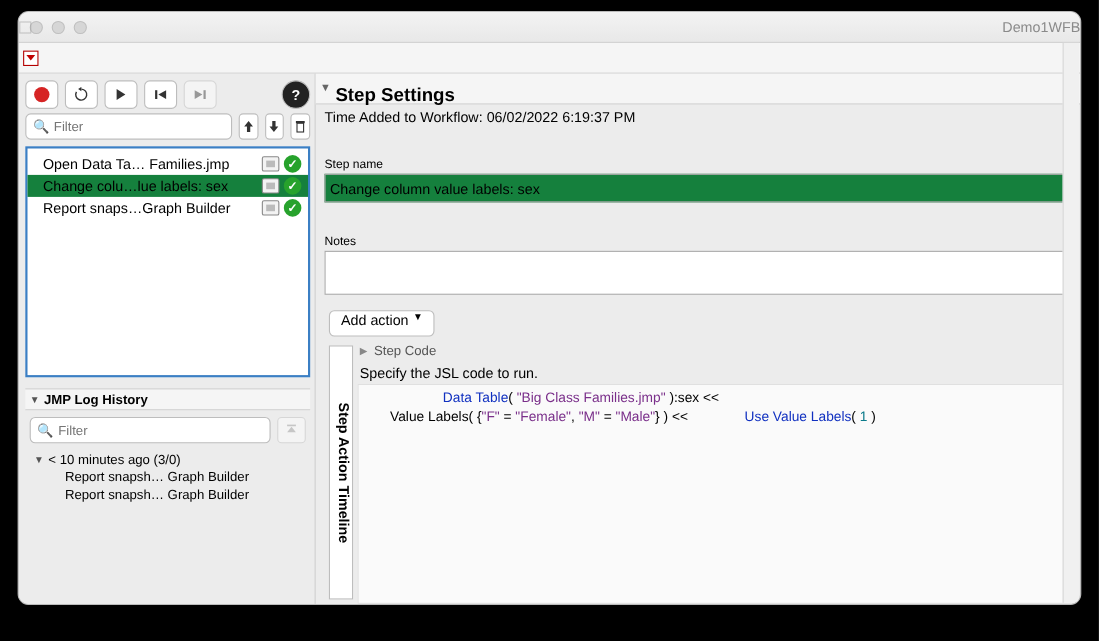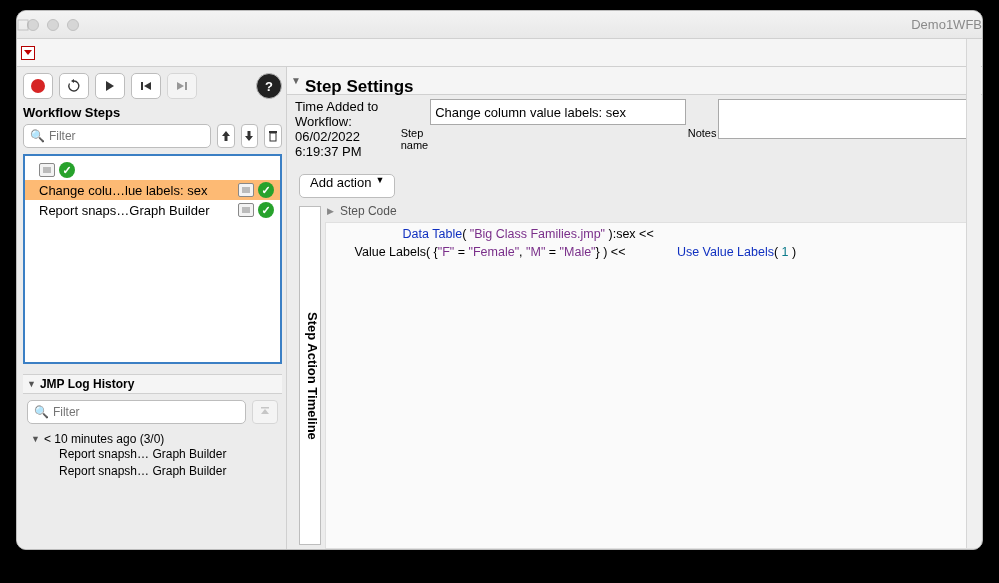--- a/index.html
+++ b/index.html
@@ -45,43 +45,43 @@
     display: flex; align-items: center; padding: 0 6px; gap: 4px;
   }
   .search input { border: none; outline: none; flex: 1; font-size: 12px; background: transparent; }
   .search .mag { color: #888; font-size: 12px; }
   .sq { width: 26px; height: 24px; border: 1px solid #bdbdbd; background: #fff; border-radius: 4px; display: inline-flex; align-items: center; justify-content: center; cursor: pointer; }
   .steps-list {
     border: 2px solid #3b7fc4; background: #fff; flex: 0 0 210px; margin-top: 2px;
     padding: 4px 0; font-size: 13px;
   }
   .step-row { display: flex; align-items: center; height: 20px; padding: 0 6px 0 14px; gap: 4px; }
-  .step-row.selected { background: #fdba74; }
+  .step-row.selected { background: #15803d; }
   .step-row .txt { flex: 1; white-space: nowrap; overflow: hidden; text-overflow: ellipsis; }
   .step-row .chip { width: 16px; height: 14px; border: 1px solid #888; border-radius: 2px; background: #f3f3f3; display: inline-flex; align-items: center; justify-content: center; }
   .step-row .chip::before { content: ""; width: 8px; height: 6px; background: #bbb; }
   .check { width: 16px; height: 16px; border-radius: 50%; background: #27a22c; color: #fff; display: inline-flex; align-items: center; justify-content: center; font-size: 11px; font-weight: bold; }
   .log-section { margin-top: 6px; }
   .log-header { display: flex; align-items: center; gap: 4px; height: 20px; border-top: 1px solid #d0d0d0; border-bottom: 1px solid #d0d0d0; background: #f5f5f5; padding: 0 4px; font-size: 12px; font-weight: bold; }
   .log-tri { font-size: 9px; color: #555; }
   .log-filter { display: flex; gap: 6px; padding: 6px 4px; align-items: center; }
   .log-body { padding: 2px 4px 4px 8px; font-size: 12px; }
   .log-group { display: flex; align-items: center; gap: 4px; }
   .log-items { padding-left: 28px; }
   .log-items div { white-space: nowrap; overflow: hidden; text-overflow: ellipsis; line-height: 17px; }
 
   .right-pane { flex: 1; display: flex; flex-direction: column; min-width: 0; }
   .settings-header { display: flex; align-items: center; height: 28px; background: #f5f5f5; border-bottom: 1px solid #d0d0d0; padding: 0 4px; gap: 4px; }
   .tri-gray { font-size: 10px; color: #666; }
   .settings-title { font-weight: bold; font-size: 17px; margin-top: 13px; }
-  .settings-body { padding: 4px 8px 6px 8px; display: flex; gap: 2px; font-size: 13px; }
+  .settings-body { padding: 4px 8px 6px 8px; display: flex; flex-direction: column; gap: 2px; font-size: 13px; }
   .time-row { color: #000; font-size: 13px; }
   .lbl { font-size: 11px; margin-top: 28px; }
   .text-input {
-    width: 100%; height: 20px; border: 1px solid #a9a9a9; background: #ffffff;
+    width: 100%; height: 20px; border: 1px solid #a9a9a9; background: #15803d;
     padding: 12px 4px; font-size: 13px;
   }
   .textarea { width: 100%; height: 40px; border: 1px solid #a9a9a9; background: #fff; resize: none; padding: 2px 4px; font-size: 13px; }
   .add-action-row { padding: 8px 8px 4px 12px; }
   .add-action-btn { height: 24px; border: 1px solid #bdbdbd; border-radius: 5px; background: #fff; padding: 0 10px; font-size: 13px; display: inline-flex; gap: 4px; cursor: pointer; }
   .code-zone { display: flex; flex: 1; min-height: 0; }
   .vert-label { width: 22px; border: 1px solid #bdbdbd; background: #fff; margin: 4px 4px 4px 12px; writing-mode: vertical-rl; text-orientation: mixed; font-weight: bold; font-size: 13px; text-align: center; padding: 6px 0; }
   .code-col { flex: 1; display: flex; flex-direction: column; min-width: 0; padding-right: 8px; }
   .step-code-hdr { display: flex; align-items: center; gap: 6px; font-size: 12px; color: #555; padding: 2px 0 4px 2px; }
   .code-desc { font-size: 13px; padding: 2px 0 2px 2px; }
@@ -141,21 +141,20 @@
           <button class="btn" style="opacity:.45">
             <svg width="12" height="12" viewBox="0 0 12 12">
                 <path d="M1 2 L8 6 L1 10 Z" fill="#333"></path>
                 <rect x="9" y="2" width="2" height="8" fill="#333"></rect>
               </svg>
           </button>
           <span style="flex:1"></span>
           <button class="btn help">?</button>
         </div>
 
-        <div class="steps-label">Workflow Steps</div>
 
         <div class="filter-row">
           <div class="search">
             <span class="mag">🔍</span>
             <input placeholder="Filter" style="">
           </div>
           <div class="sq">
               <svg width="10" height="12" viewBox="0 0 10 12">
                 <path d="M5 1 L9 6 L6.5 6 L6.5 11 L3.5 11 L3.5 6 L1 6 Z" fill="#333"></path>
               </svg>
@@ -168,20 +167,21 @@
           <div class="sq">
               <svg width="10" height="12" viewBox="0 0 10 12">
                 <rect x="2" y="3" width="6" height="8" fill="none" stroke="#333"></rect>
                 <rect x="1" y="1" width="8" height="2" fill="#333"></rect>
               </svg>
             </div>
         </div>
 
         <div class="steps-list">
           <div class="step-row">
+            <span class="txt">Open Data Ta… Families.jmp</span>
             <span class="chip"></span>
             <span class="check">✓</span>
           </div>
           <div class="step-row selected">
             <span class="txt">Change colu…lue labels: sex</span>
             <span class="chip"></span>
             <span class="check">✓</span>
           </div>
           <div class="step-row">
             <span class="txt">Report snaps…Graph Builder</span>
@@ -242,20 +242,21 @@
           </button>
         </div>
 
         <div class="code-zone">
           <div class="vert-label">Step Action Timeline</div>
           <div class="code-col">
             <div class="step-code-hdr">
               <span style="font-size:9px;color:#888">▶</span>
               <span>Step Code</span>
             </div>
+            <div class="code-desc">Specify the JSL code to run.</div>
             <div class="code-box">   <span class="kw">Data Table</span><span>( </span><span class="str">"Big Class Families.jmp"</span><span> ):sex &lt;&lt;</span>
    <span>Value Labels( {</span><span class="str">"F"</span><span> = </span><span class="str">"Female"</span><span>, </span><span class="str">"M"</span><span> = </span><span class="str">"Male"</span><span>} ) &lt;&lt; </span><span class="kw">Use Value Labels</span><span>( </span><span class="num">1</span><span> )</span></div>
           </div>
         </div>
       </div>
     </div>
   </div>
   <div class="scrollbar"></div>
 </div>
 

